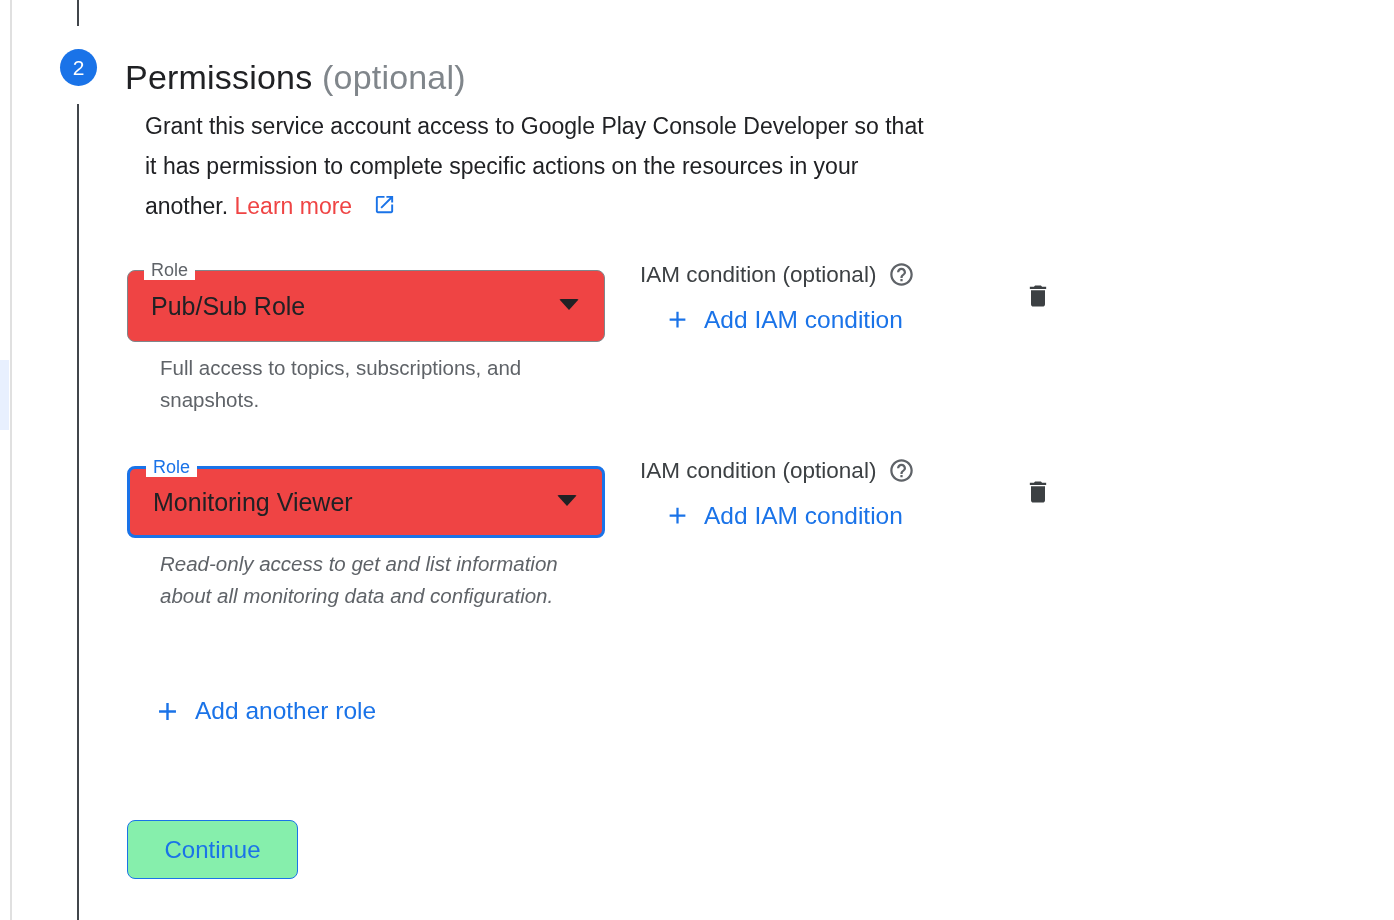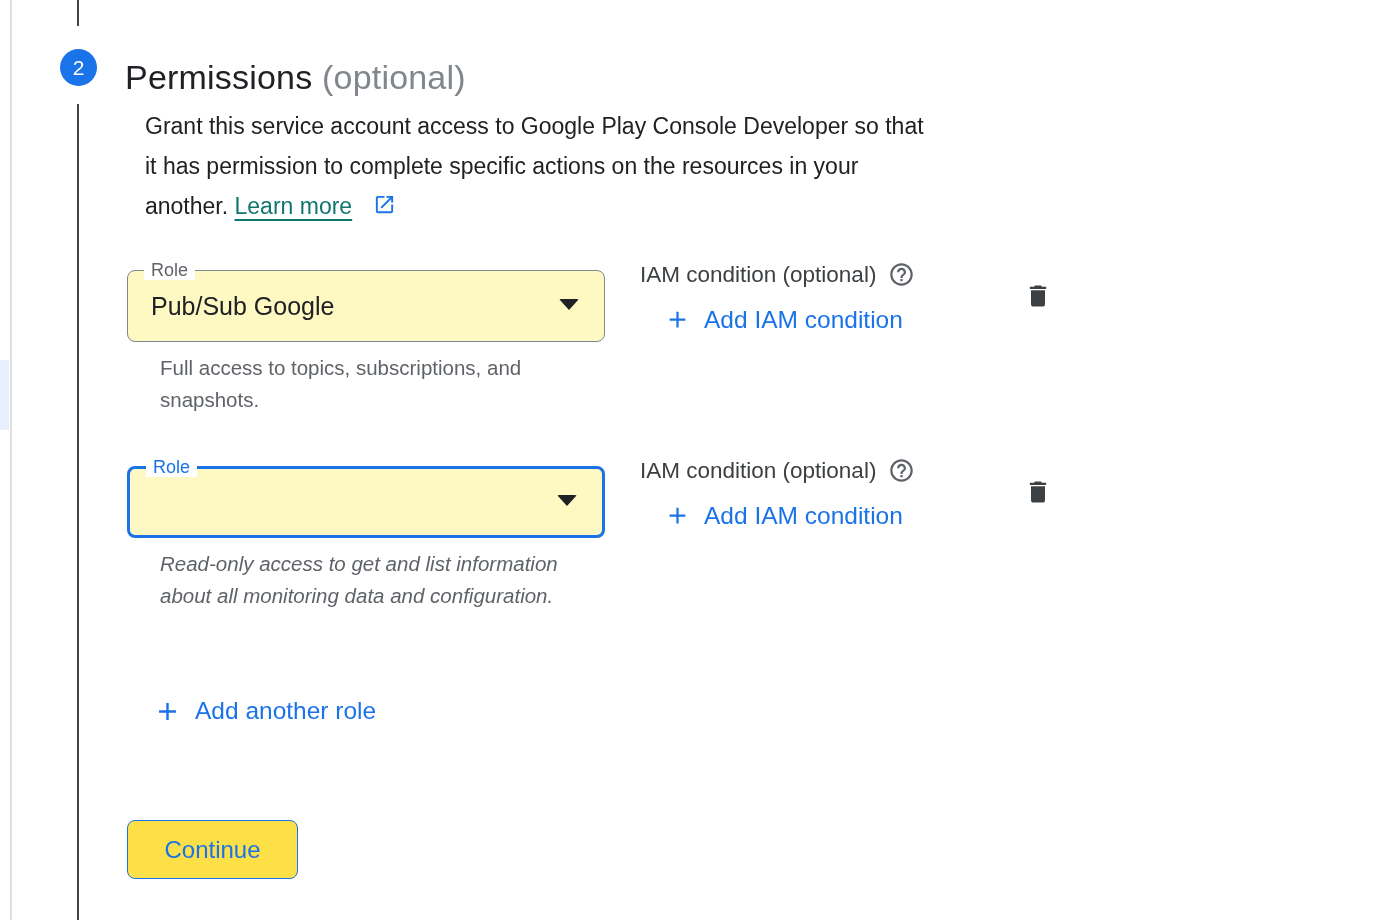--- a/index.html
+++ b/index.html
@@ -26,30 +26,30 @@
   }
 
   
   .heading { left: 125px; top: 42px; font-size: 34px; color: #202124; letter-spacing: .2px; white-space: nowrap; margin-top: 16px; }
   .heading .optional { color: #80868b; }
 
   
   .description { left: 125px; top: 106px; font-size: 23px; line-height: 40px; color: #202124; margin-left: 20px; }
   .description .line { white-space: nowrap; }
   .learn-more {
-    color: #0f766e; text-decoration: underline; text-underline-offset: 5px;
+    color: #ef4444; text-underline-offset: 5px;
     cursor: pointer; display: inline-flex; align-items: center; gap: 21px;
   }
   .learn-more svg { margin-bottom: -2px; }
 
   
   .select-field {
     width: 478px; height: 72px;
     border: 1.5px solid #80868b; border-radius: 8px;
-    background: #fef9c3; cursor: pointer;
+    background: #ef4444; cursor: pointer;
   }
   .select-field.focused { border: 3px solid #1a73e8; }
   .field-label {
     position: absolute; top: -11px; left: 16px;
     background: #fff; padding: 0 7px;
     font-size: 18px; color: #5f6368; line-height: 20px;
   }
   .select-field.focused .field-label { color: #1a73e8; top: -12px; }
   .field-value {
     position: absolute; left: 23px; top: 0; height: 100%;
@@ -78,21 +78,21 @@
   .add-iam-2 { left: 664px; top: 502px; }
 
   .trash-btn { width: 28px; height: 30px; cursor: pointer; }
   .trash-1 { left: 1024px; top: 281px; }
   .trash-2 { left: 1024px; top: 477px; }
 
   .add-role { left: 153px; top: 697px; }
 
   .continue-btn {
     left: 127px; top: 820px; width: 171px; height: 59px;
-    background: #fde047; border: 1.5px solid #1a73e8; border-radius: 8px;
+    background: #86efac; border: 1.5px solid #1a73e8; border-radius: 8px;
     color: #1a73e8; font-size: 24px; font-weight: 500;
     font-family: "Liberation Sans", sans-serif;
     display: flex; align-items: center; justify-content: center;
     cursor: pointer;
   }
 </style>
 </head>
 <body>
 
 <div class="abs left-highlight"></div>
@@ -117,21 +117,21 @@
         <svg width="23" height="23" viewBox="0 0 24 24" fill="#1a73e8">
             <path d="M19 19H5V5h7V3H5c-1.11 0-2 .9-2 2v14c0 1.1.89 2 2 2h14c1.1 0 2-.9 2-2v-7h-2v7zM14 3v2h3.59l-9.83 9.83 1.41 1.41L19 6.41V10h2V3h-7z"></path>
           </svg>
       </span>
     </span>
   </div>
 </div>
 
 <div class="abs select-field" style="left:127px; top:270px;">
   <span class="field-label">Role</span>
-  <span class="field-value">Pub/Sub Google</span>
+  <span class="field-value">Pub/Sub Role</span>
   <span class="field-caret"></span>
 </div>
 <div class="abs role-helper helper-1">Full access to topics, subscriptions, and snapshots.</div>
 
 <div class="abs iam-row" style="top:261px;">
   <span class="iam-label">IAM condition (optional)</span>
   <span class="help-icon">
     <svg width="27" height="27" viewBox="0 0 24 24" fill="#5f6368">
         <path d="M11 18h2v-2h-2v2zm1-16C6.48 2 2 6.48 2 12s4.48 10 10 10 10-4.48 10-10S17.52 2 12 2zm0 18c-4.41 0-8-3.59-8-8s3.59-8 8-8 8 3.59 8 8-3.59 8-8 8zm0-14c-2.21 0-4 1.79-4 4h2c0-1.1.9-2 2-2s2 .9 2 2c0 2-3 1.75-3 5h2c0-2.25 3-2.5 3-5 0-2.21-1.79-4-4-4z"></path>
       </svg>
@@ -148,20 +148,21 @@
 <div class="abs trash-btn trash-1">
   <span>
     <svg width="28" height="30" viewBox="0 0 24 24" fill="#3c4043">
         <path d="M6 19c0 1.1.9 2 2 2h8c1.1 0 2-.9 2-2V7H6v12zM19 4h-3.5l-1-1h-5l-1 1H5v2h14V4z"></path>
       </svg>
   </span>
 </div>
 
 <div class="abs select-field focused" style="left:127px; top:466px;">
   <span class="field-label">Role</span>
+  <span class="field-value">Monitoring Viewer</span>
   <span class="field-caret"></span>
 </div>
 <div class="abs role-helper helper-2">Read-only access to get and list information about all monitoring data and configuration.</div>
 
 <div class="abs iam-row" style="top:457px;">
   <span class="iam-label">IAM condition (optional)</span>
   <span class="help-icon">
     <svg width="27" height="27" viewBox="0 0 24 24" fill="#5f6368">
         <path d="M11 18h2v-2h-2v2zm1-16C6.48 2 2 6.48 2 12s4.48 10 10 10 10-4.48 10-10S17.52 2 12 2zm0 18c-4.41 0-8-3.59-8-8s3.59-8 8-8 8 3.59 8 8-3.59 8-8 8zm0-14c-2.21 0-4 1.79-4 4h2c0-1.1.9-2 2-2s2 .9 2 2c0 2-3 1.75-3 5h2c0-2.25 3-2.5 3-5 0-2.21-1.79-4-4-4z"></path>
       </svg>

